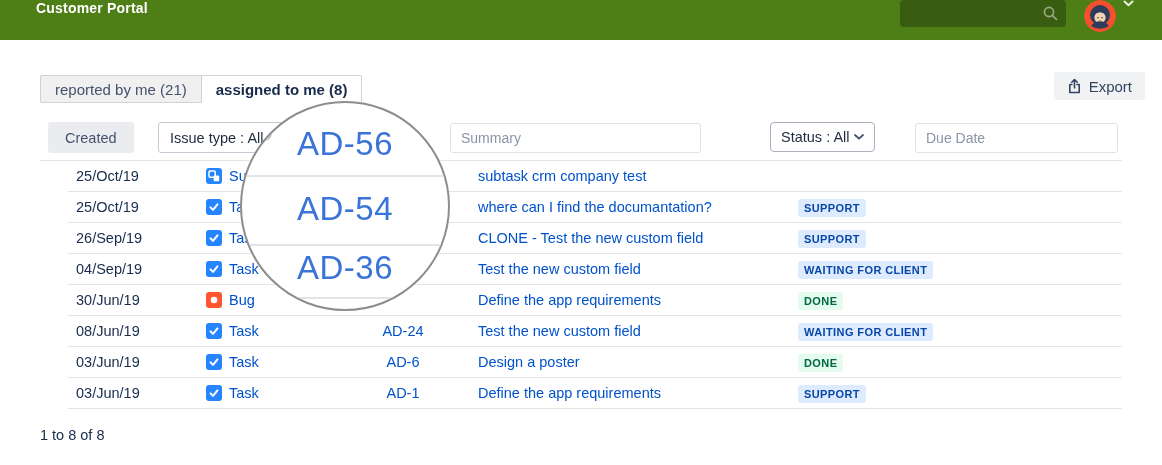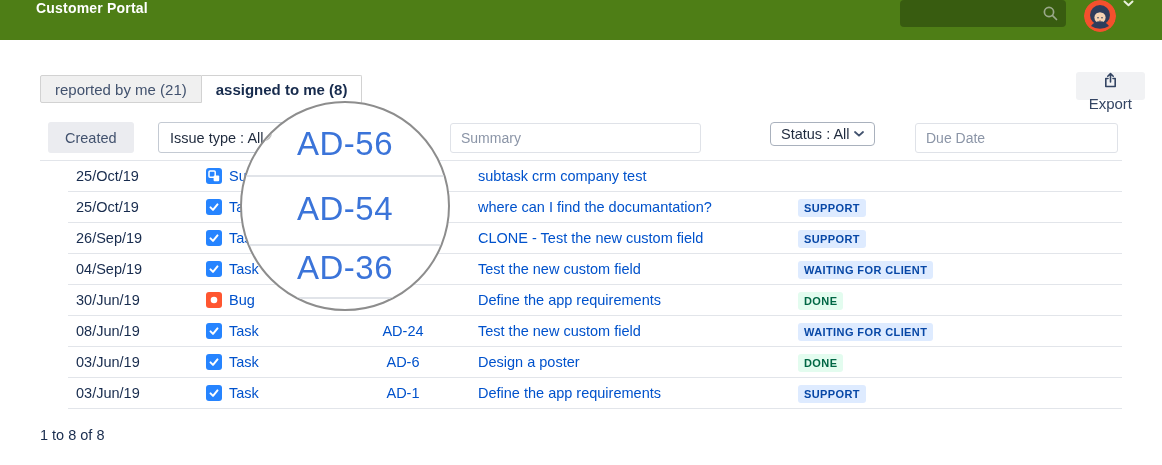--- a/index.html
+++ b/index.html
@@ -37,21 +37,21 @@
   }
   .tab.first { border-radius:2px 0 0 2px; }
   .tab.active {
     background:#fff; color:#172b4d; font-weight:700;
     border-left:none; border-bottom-color:#fff; border-radius:0 2px 0 0;
   }
   .export-btn {
     position:absolute; top:72px; right:17px; height:28px;
     display:flex; align-items:center; gap:7px; padding:0 13px;
     background:#f1f2f4; border:none; border-radius:3px;
-    color:#344563; font-size:15px; font-family:inherit; cursor:pointer;flex-direction:column;
+    color:#344563; font-size:15px; font-family:inherit; cursor:pointer;
   }
 
   
   .created-btn {
     position:absolute; left:48px; top:122px; height:31px; padding:0 17px;
     background:#ebecf0; border:none; border-radius:3px; color:#42526e;
     font-size:14.5px; font-family:inherit; display:flex; align-items:center; cursor:pointer;
   }
   .issue-type {
     position:absolute; left:158px; top:122px; width:149px; height:31px;
@@ -60,21 +60,21 @@
     font-size:14.5px; color:#1f2a3d; cursor:pointer; white-space:nowrap; overflow:hidden;
   }
   .filter-input {
     position:absolute; height:30px; background:#fff; border:1px solid #dfe2e8;
     border-radius:3px; padding:0 10px; font-size:14px; color:#333; font-family:inherit; outline:none;
   }
   .filter-input::placeholder { color:#8b95a7; }
   .summary-input { left:450px; top:123px; width:251px; }
   .due-input    { left:915px; top:123px; width:203px; }
   .status-dd {
-    position:absolute; left:770px; top:122px; width:105px; height:24px;
+    position:absolute; left:770px; top:122px; width:105px; height:30px;
     background:#fff; border:1px solid #a9b1bd; border-radius:4px;
     display:flex; align-items:center; justify-content:space-between; padding:0 10px;
     font-size:14.5px; color:#1f2a3d; cursor:pointer;
   }
 
   
   .table { position:absolute; left:40px; top:160px; width:1082px; border-top:1px solid #e2e5ea; }
   .trow {
     display:grid; grid-template-columns:138px 122px 150px 320px 1fr;
     align-items:center; height:31px; border-bottom:1px solid #e2e5ea;margin-left:28px;

